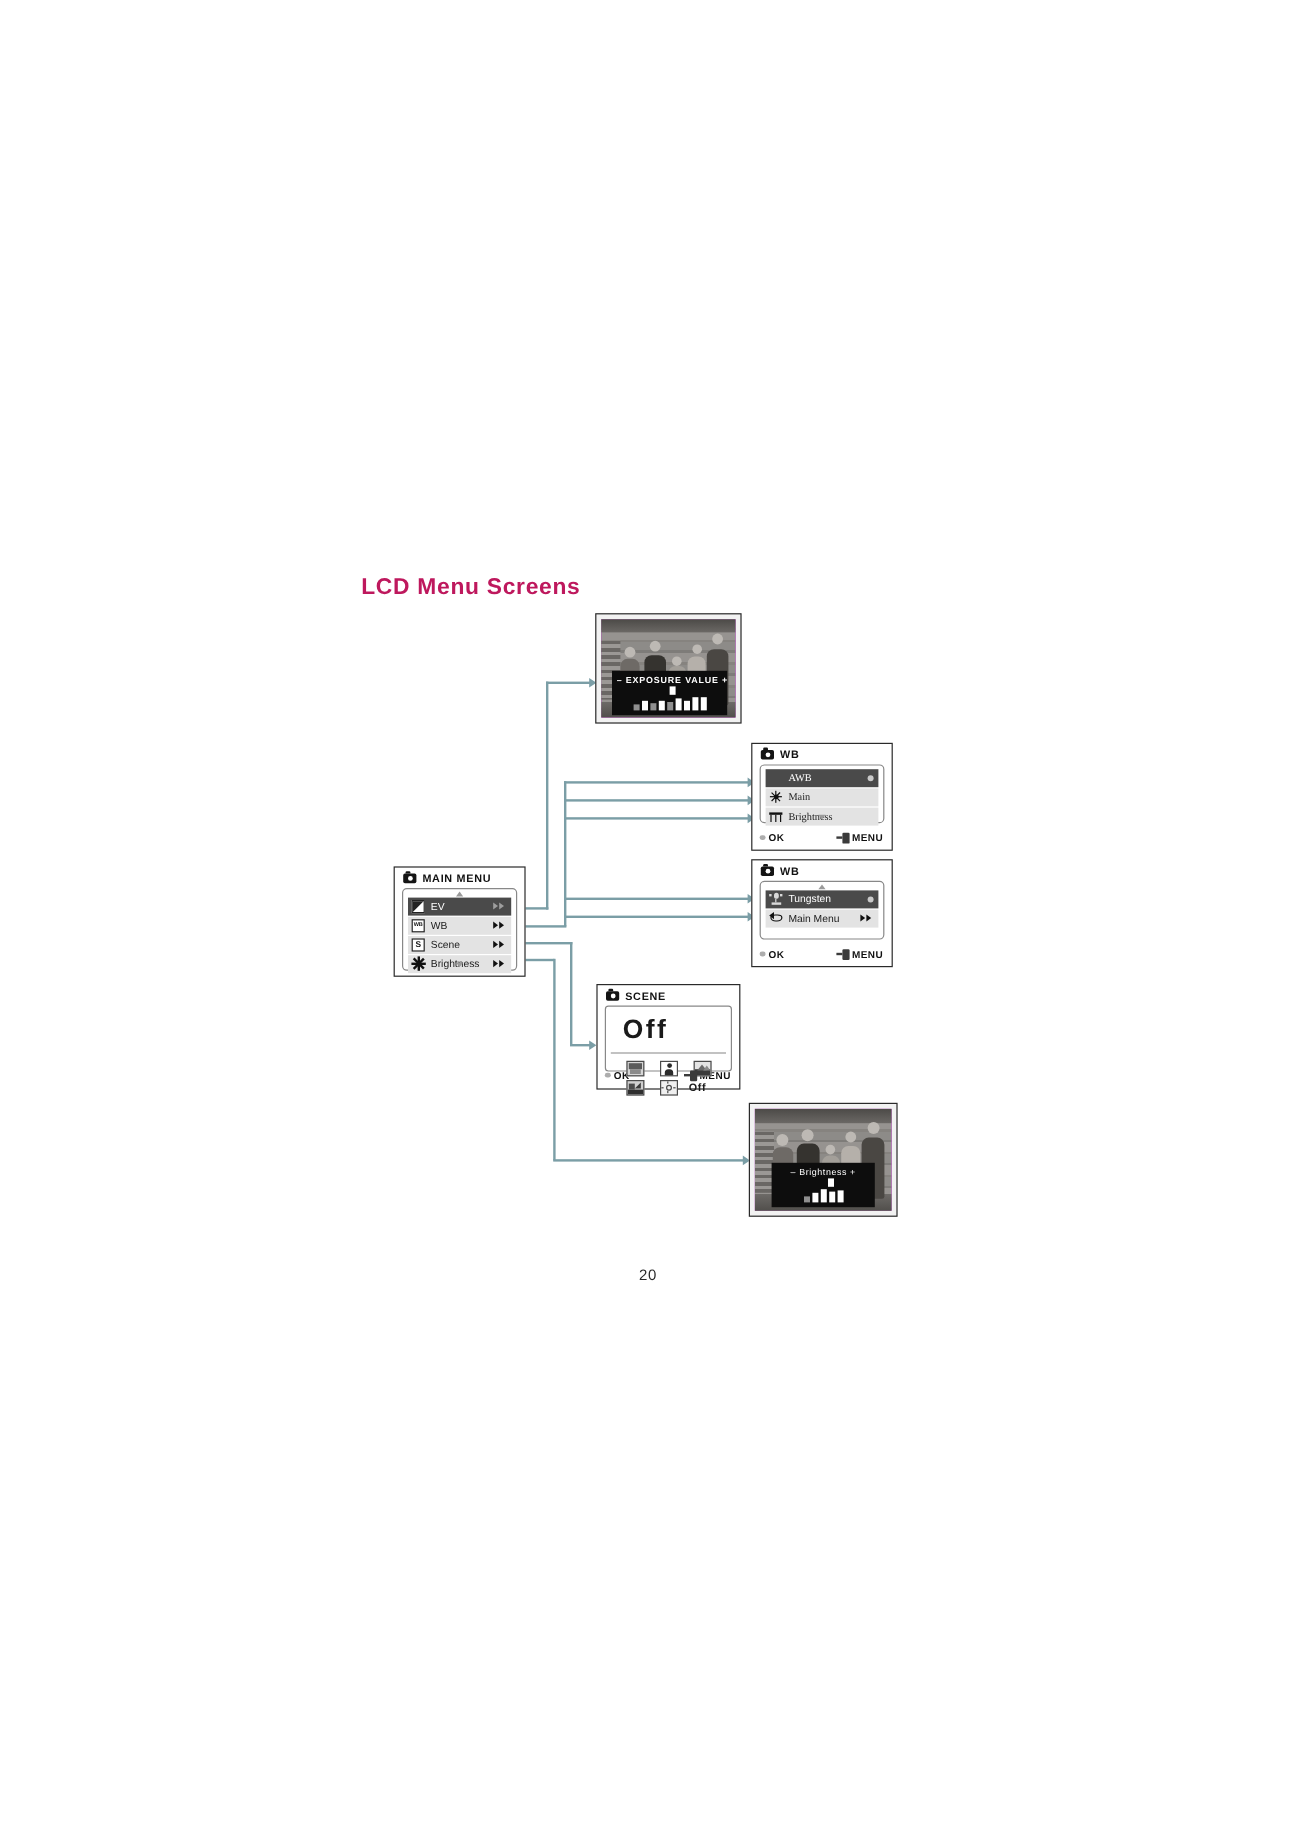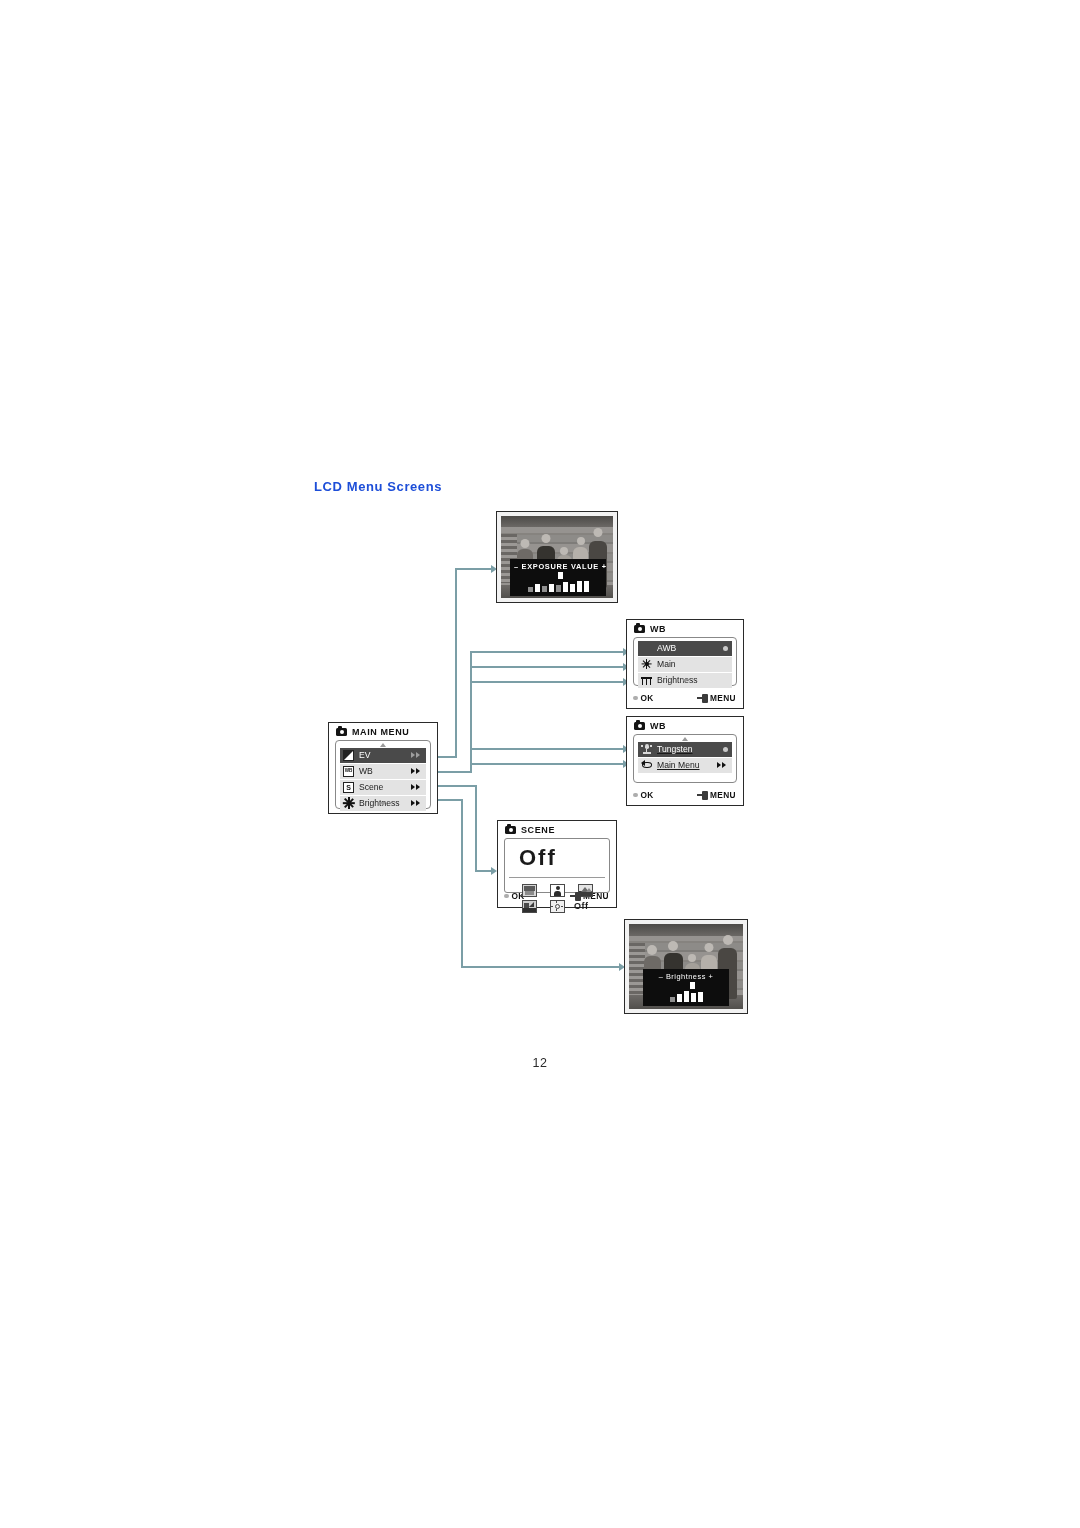--- a/index.html
+++ b/index.html
@@ -14,26 +14,26 @@
     font-family: "Liberation Sans", sans-serif;
     color: #1a1a1a;
     overflow: hidden;
   }
 
   .page { position: absolute; inset: 0; }
 
   
   .page-title {
     position: absolute;
-    left: 314px;
+    left: 301px;
     top: 479px;
-    font-size: 13px;
+    font-size: 19px;
     font-weight: bold;
     letter-spacing: 0.6px;
-    color: #1d4ed8;
+    color: #be185d;
     white-space: nowrap;
   }
 
   
   .page-number {
     position: absolute;
     left: 0;
     top: 1056px;
     width: 1080px;
     text-align: center;
@@ -505,21 +505,21 @@
           </div>
       </div>
     </div>
   </div>
 
   <div class="lcd-card" style="left:626px; top:619px; width:118px; height:90px;">
     <div class="lcd-header">
       <span class="cam-icon"></span>
       <span>WB</span>
     </div>
-    <div class="lcd-inner" style="height:49px;">
+    <div class="lcd-inner" style="height:49px;font-family:Liberation Serif, serif;">
       <div class="menu-rows" style="padding-top:3px;">
         <div class="mrow sel">
           <span class="m-ico"></span>
           <span class="m-label">AWB</span>
           <span class="dot-sel"></span>
         </div>
         <div class="mrow">
           <span class="m-ico">
             <span class="sun-ico">
                 <span class="c"></span>
@@ -558,21 +558,21 @@
         <span>MENU</span>
       </span>
     </div>
   </div>
 
   <div class="lcd-card" style="left:626px; top:716px; width:118px; height:90px;">
     <div class="lcd-header">
       <span class="cam-icon"></span>
       <span>WB</span>
     </div>
-    <div class="lcd-inner" style="height:49px;text-decoration:underline;">
+    <div class="lcd-inner" style="height:49px;">
       <div class="tri-up"></div>
       <div class="menu-rows" style="padding-top:7px;">
         <div class="mrow sel">
           <span class="m-ico">
             <span class="tung-ico">
                 <span class="b"></span>
                 <span class="st"></span>
                 <span class="ba"></span>
                 <span class="ry lf"></span>
                 <span class="ry rt"></span>
@@ -766,15 +766,15 @@
             <div class="bar dim" style="height: 5.85px;"></div>
             <div class="bar" style="height: 8.06px;"></div>
             <div class="bar" style="height: 11.96px;"></div>
             <div class="bar" style="height: 9.1px;"></div>
             <div class="bar" style="height: 10.4px;"></div>
           </div>
       </div>
     </div>
   </div>
 
-  <div class="page-number">12</div>
+  <div class="page-number">20</div>
 
 </div>
 
 </body></html>

